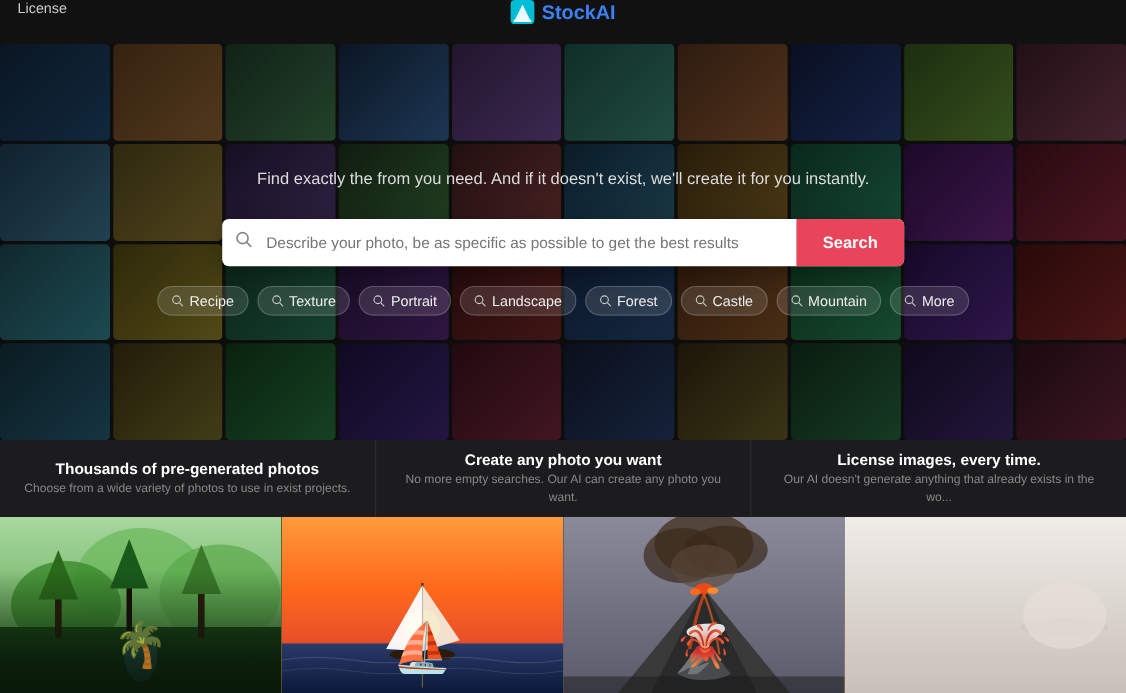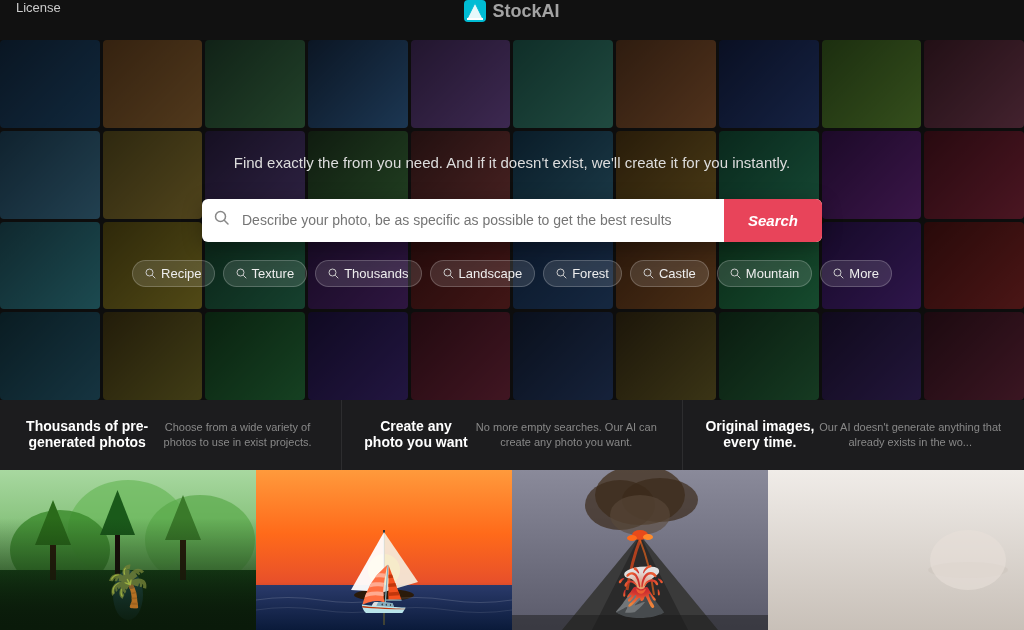--- a/index.html
+++ b/index.html
@@ -8,21 +8,21 @@
     
     .navbar {
       position: absolute; top: 0; left: 0; right: 0; height: 40px;
       background: #111; display: flex; align-items: flex-start; justify-content: center;
       z-index: 100;
     }
     .navbar-license {
       position: absolute; left: 16px; color: #ccc; font-size: 13px;
     }
     .navbar-logo {
-      display: flex; align-items: center; gap: 6px; color: #a3a3a3; font-size: 18px; font-weight: 600;
+      display: flex; align-items: center; gap: 6px; color: #3b82f6; font-size: 18px; font-weight: 600;
     }
     .logo-icon {
       width: 22px; height: 22px;
     }
 
     
     .hero {
       position: absolute; top: 40px; left: 0; right: 0; height: 360px;
       overflow: hidden;
     }
@@ -118,41 +118,41 @@
     }
     .search-icon-wrap {
       padding: 0 12px; color: #888; font-size: 16px; flex-shrink: 0;
     }
     .search-input {
       flex: 1; border: none; outline: none; font-size: 14px; color: #555;
       padding: 13px 0; background: transparent;
     }
     .search-btn {
       background: #e8445a; color: #fff; border: none; padding: 13px 24px;
-      font-size: 15px; font-weight: 600; cursor: pointer; flex-shrink: 0; font-style: italic;
+      font-size: 15px; font-weight: 600; cursor: pointer; flex-shrink: 0;
     }
 
     .suggestion-tags {
       display: flex; align-items: flex-start; gap: 8px; flex-wrap: wrap; justify-content: center;
     }
     .tag {
       display: flex; align-items: center; gap: 5px;
       background: rgba(255,255,255,0.12); border: 1px solid rgba(255,255,255,0.2);
       color: #eee; font-size: 13px; padding: 5px 12px; border-radius: 20px;
       cursor: pointer; transition: background 0.2s;
     }
 
     
     .features-strip {
       position: absolute; top: 400px; left: 0; right: 0; height: 70px;
       background: #1c1c1e;
       display: flex; align-items: stretch;
     }
     .feature-item {
-      flex: 1; display: flex; flex-direction: row; align-items: center; 
+      flex: 1; display: flex; flex-direction: column; align-items: center; justify-content: center;
       text-align: center; padding: 10px 20px; border-right: 1px solid rgba(255,255,255,0.08);
     }
     .feature-item:last-child { border-right: none; }
     .feature-title {
       color: #fff; font-size: 14px; font-weight: 700; margin-bottom: 3px;
     }
     .feature-desc {
       color: #888; font-size: 11px; line-height: 1.4;
     }
 
@@ -285,21 +285,21 @@
             <circle cx="4.5" cy="4.5" r="3.5" stroke="#ccc" stroke-width="1"></circle>
             <line x1="7.5" y1="7.5" x2="10" y2="10" stroke="#ccc" stroke-width="1" stroke-linecap="round"></line>
           </svg>
         <span>Texture</span>
       </span>
       <span class="tag">
         <svg width="11" height="11" viewBox="0 0 11 11" fill="none">
             <circle cx="4.5" cy="4.5" r="3.5" stroke="#ccc" stroke-width="1"></circle>
             <line x1="7.5" y1="7.5" x2="10" y2="10" stroke="#ccc" stroke-width="1" stroke-linecap="round"></line>
           </svg>
-        <span>Thousands</span>
+        <span>Portrait</span>
       </span>
       <span class="tag">
         <svg width="11" height="11" viewBox="0 0 11 11" fill="none">
             <circle cx="4.5" cy="4.5" r="3.5" stroke="#ccc" stroke-width="1"></circle>
             <line x1="7.5" y1="7.5" x2="10" y2="10" stroke="#ccc" stroke-width="1" stroke-linecap="round"></line>
           </svg>
         <span>Landscape</span>
       </span>
       <span class="tag">
         <svg width="11" height="11" viewBox="0 0 11 11" fill="none">
@@ -336,21 +336,21 @@
 <div class="features-strip">
   <div class="feature-item">
     <div class="feature-title">Thousands of pre-generated photos</div>
     <div class="feature-desc">Choose from a wide variety of photos to use in exist projects.</div>
   </div>
   <div class="feature-item">
     <div class="feature-title">Create any photo you want</div>
     <div class="feature-desc">No more empty searches. Our AI can create any photo you want.</div>
   </div>
   <div class="feature-item">
-    <div class="feature-title">Original images, every time.</div>
+    <div class="feature-title">License images, every time.</div>
     <div class="feature-desc">Our AI doesn't generate anything that already exists in the wo...</div>
   </div>
 </div>
 
 <div class="photo-grid">
   <div class="photo-cell photo-cell-1">
     <svg width="100%" height="100%" viewBox="0 0 256 160" preserveAspectRatio="xMidYMid slice" xmlns="http://www.w3.org/2000/svg">
       <defs>
         <linearGradient id="sky1" x1="0" y1="0" x2="0" y2="1">
           <stop offset="0%" stop-color="#a8d8a0"></stop>

